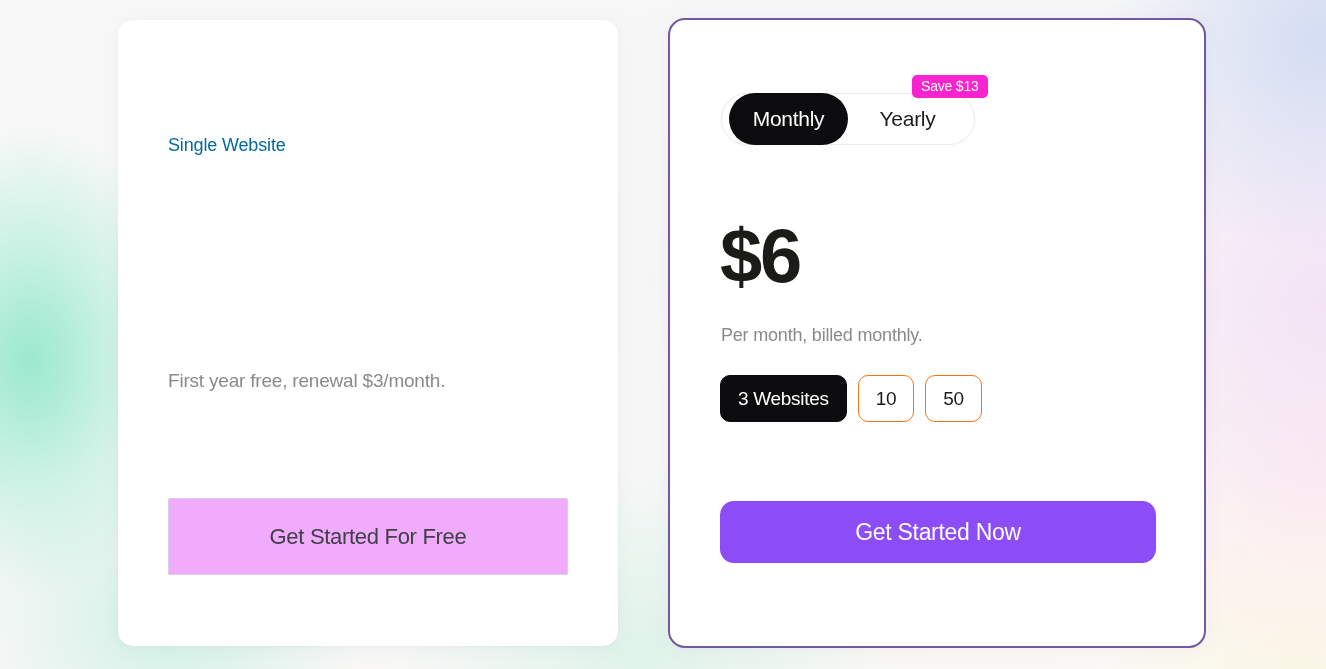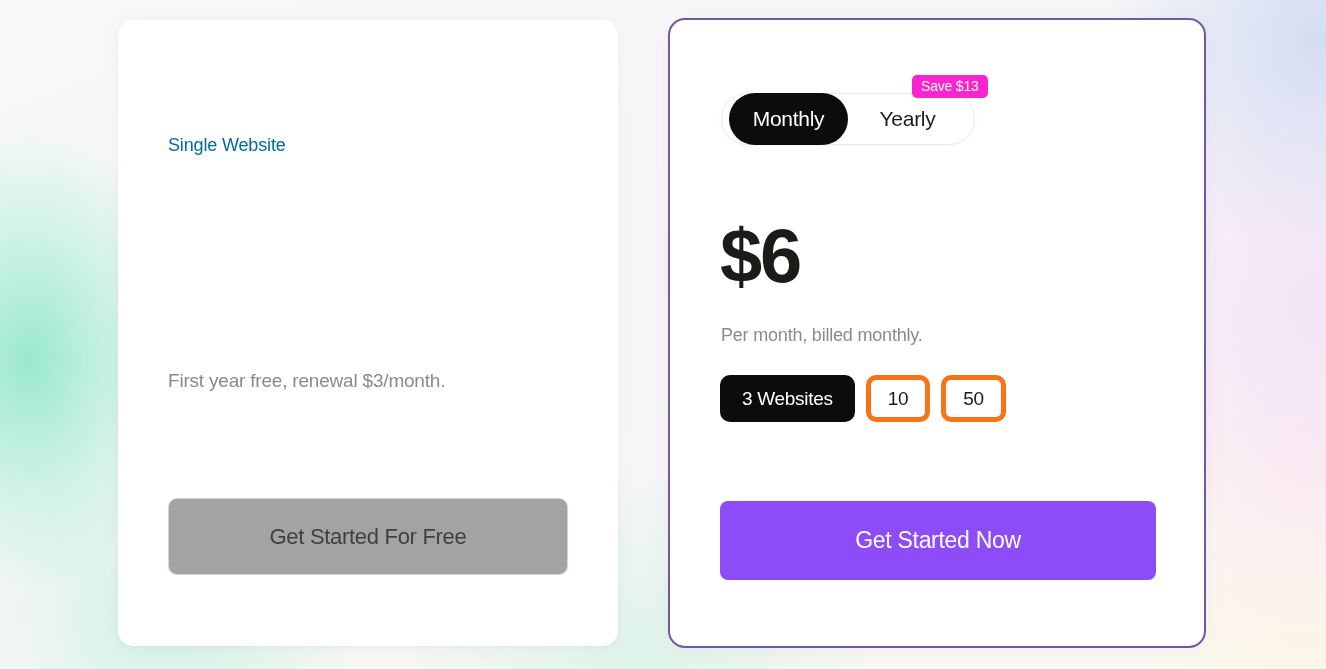--- a/index.html
+++ b/index.html
@@ -101,23 +101,23 @@
     letter-spacing: -0.2px;
     margin-top: 48px;
   }
 
   #btn-free {
     position: absolute;
     left: 50px;
     top: 478px;
     width: 400px;
     height: 77px;
-    background: #a3a3a3;
+    background: #f0abfc;
     border: 1px solid #d9cfe8;
-    border-radius: 9px;
+    border-radius: 2px;
     font-family: "Liberation Sans", sans-serif;
     font-size: 22px;
     color: #3f3f46;
     letter-spacing: -0.3px;
     cursor: pointer;
   }
 
   
   #billing-toggle {
     position: absolute;
@@ -190,44 +190,44 @@
     left: 50px;
     top: 355px;
     display: flex;
     gap: 11px;
   }
 
   .tier {
     height: 47px;
     padding: 0 17px;
     background: #ffffff;
-    border: 5px solid #f97316;
+    border: 1px solid #f97316;
     border-radius: 10px;
     font-family: "Liberation Sans", sans-serif;
     font-size: 19px;
     color: #1b1b1f;
     letter-spacing: -0.3px;
     cursor: pointer;
     white-space: nowrap;
   }
   .tier.active {
     background: #0c0c0e;
     border-color: #0c0c0e;
     color: #ffffff;
   }
 
   #btn-pro {
     position: absolute;
     left: 50px;
     top: 481px;
     width: 436px;
-    height: 79px;
+    height: 62px;
     background: #8c4cf7;
     border: none;
-    border-radius: 8px;
+    border-radius: 14px;
     font-family: "Liberation Sans", sans-serif;
     font-size: 23px;
     color: #ffffff;
     letter-spacing: -0.3px;
     cursor: pointer;
   }
 </style>
 </head>
 <body>
 

